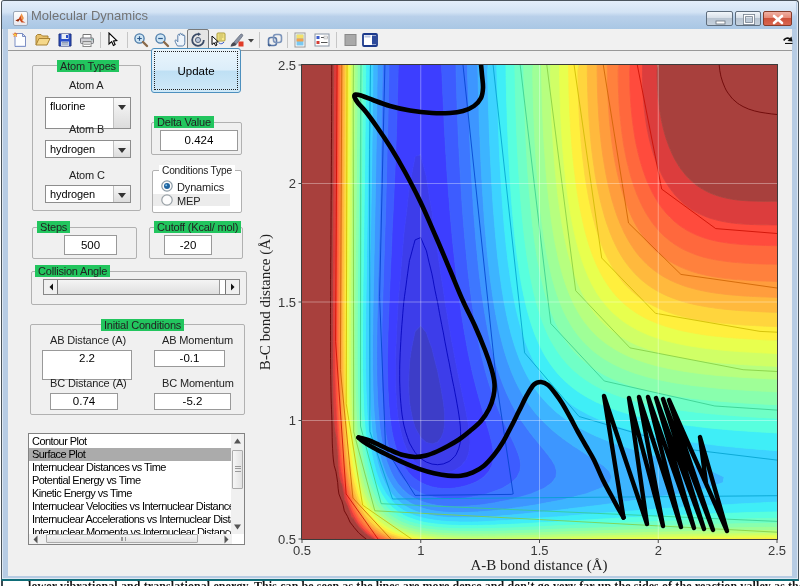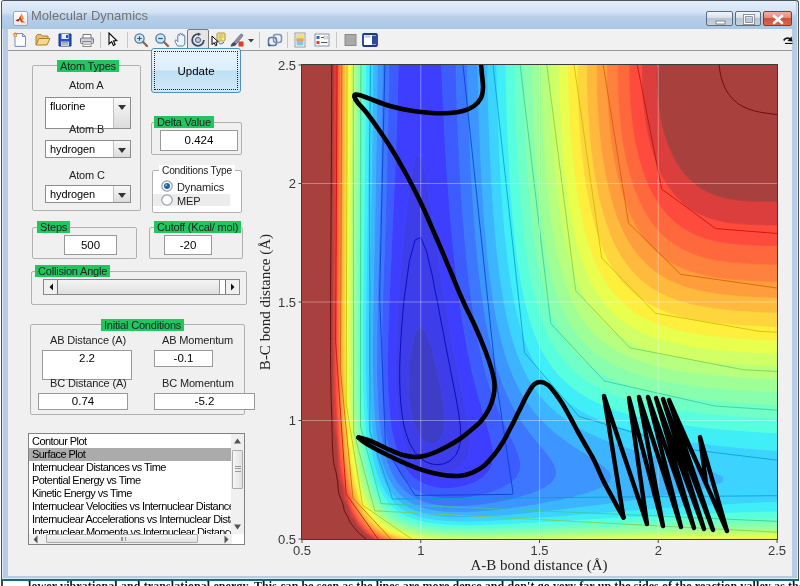--- a/index.html
+++ b/index.html
@@ -226,25 +226,25 @@
   <span class="abs" style="right:0;top:0;width:14px;height:14px;background:#f0f0f0;border-left:1px solid #777"><svg width="13" height="14">
           <path d="M5 3.5 L8.5 7 L5 10.5 Z" fill="#111"></path>
         </svg></span>
 </div>
 
 <div class="gb" style="left:30px;top:324px;width:215px;height:91px"></div>
 <div class="gbt" style="left:101px;top:319px">Initial Conditions</div>
 <div class="lbl" style="left:50px;top:334px">AB Distance (A)</div>
 <div class="lbl" style="left:162px;top:334px">AB Momentum</div>
 <div class="edit" style="left:42px;top:350px;width:90px;height:30px;line-height:15px">2.2</div>
-<div class="edit" style="left:154px;top:350px;width:59px;height:17px;line-height:15px">-0.1</div>
+<div class="edit" style="left:154px;top:350px;width:71px;height:17px;line-height:15px">-0.1</div>
 <div class="lbl" style="left:50px;top:377px">BC Distance (A)</div>
 <div class="lbl" style="left:162px;top:377px">BC Momentum</div>
-<div class="edit" style="left:38px;top:393px;width:90px;height:17px;line-height:15px">0.74</div>
-<div class="edit" style="left:154px;top:393px;width:101px;height:17px;line-height:15px">-5.2</div>
+<div class="edit" style="left:50px;top:393px;width:68px;height:17px;line-height:15px">0.74</div>
+<div class="edit" style="left:154px;top:393px;width:77px;height:17px;line-height:15px">-5.2</div>
 
 <div class="abs" style="left:28px;top:433px;width:217px;height:111.5px;background:#fff;border:1px solid #828282;overflow:hidden;font-size:11px;letter-spacing:-0.55px">
   <div class="abs" style="left:0;top:13.5px;width:202px;height:13px;background:#ababab"></div>
   <div class="abs" style="left:3px;top:1px;width:199px;overflow:hidden;white-space:nowrap;line-height:13px;color:#000">
   Contour Plot<br>Surface Plot<br>Internuclear Distances vs Time<br>Potential Energy vs Time<br>Kinetic Energy vs Time<br>Internuclear Velocities vs Internuclear Distance<br>Internuclear Accelerations vs Internuclear Distan<br>Internuclear Momenta vs Internuclear Distance
   </div>
 
   <div class="abs" style="left:202px;top:0;width:13px;height:99.5px;background:#f0f0f0">
     <svg class="abs" style="left:0;top:1px" width="13" height="12">
           <path d="M6.5 3.5 L10 8.5 L3 8.5 Z" fill="#555"></path>

